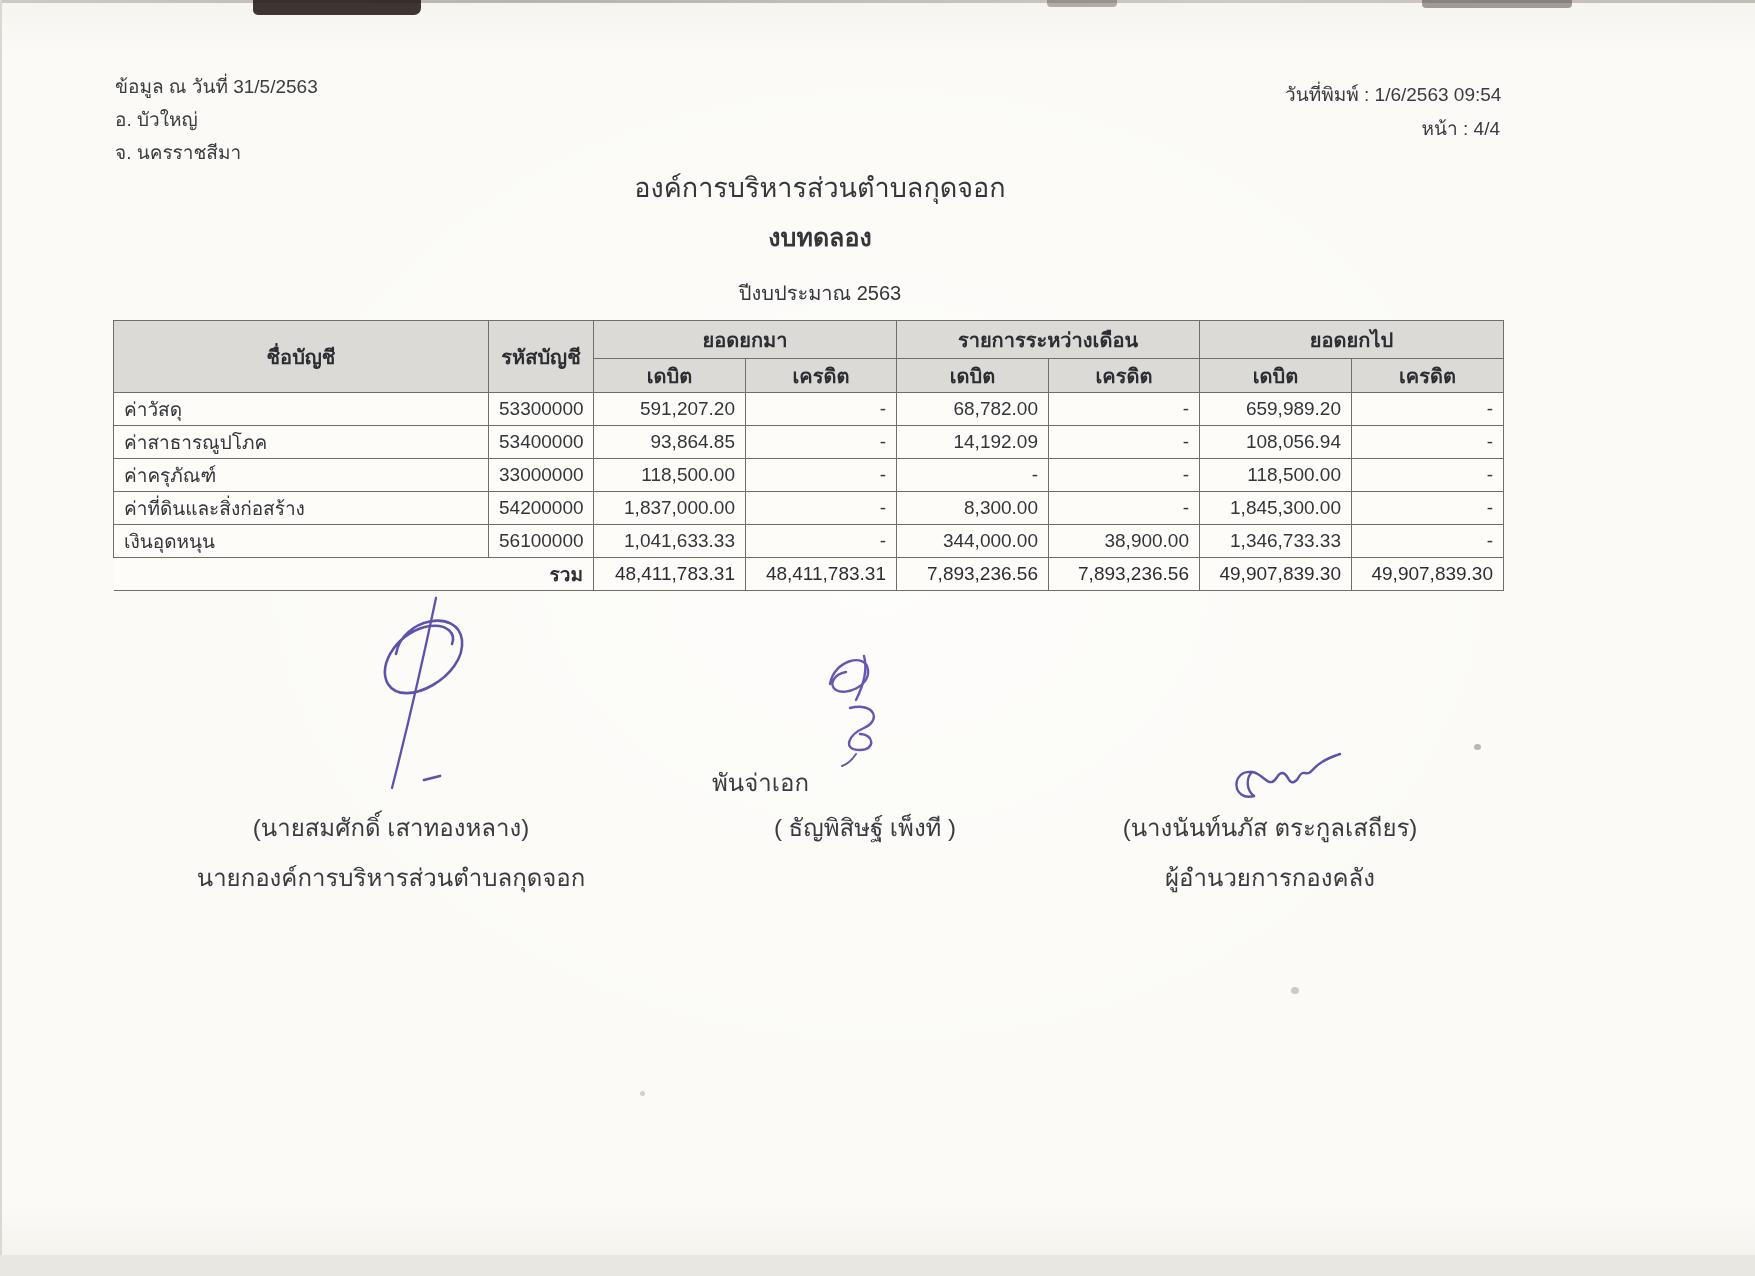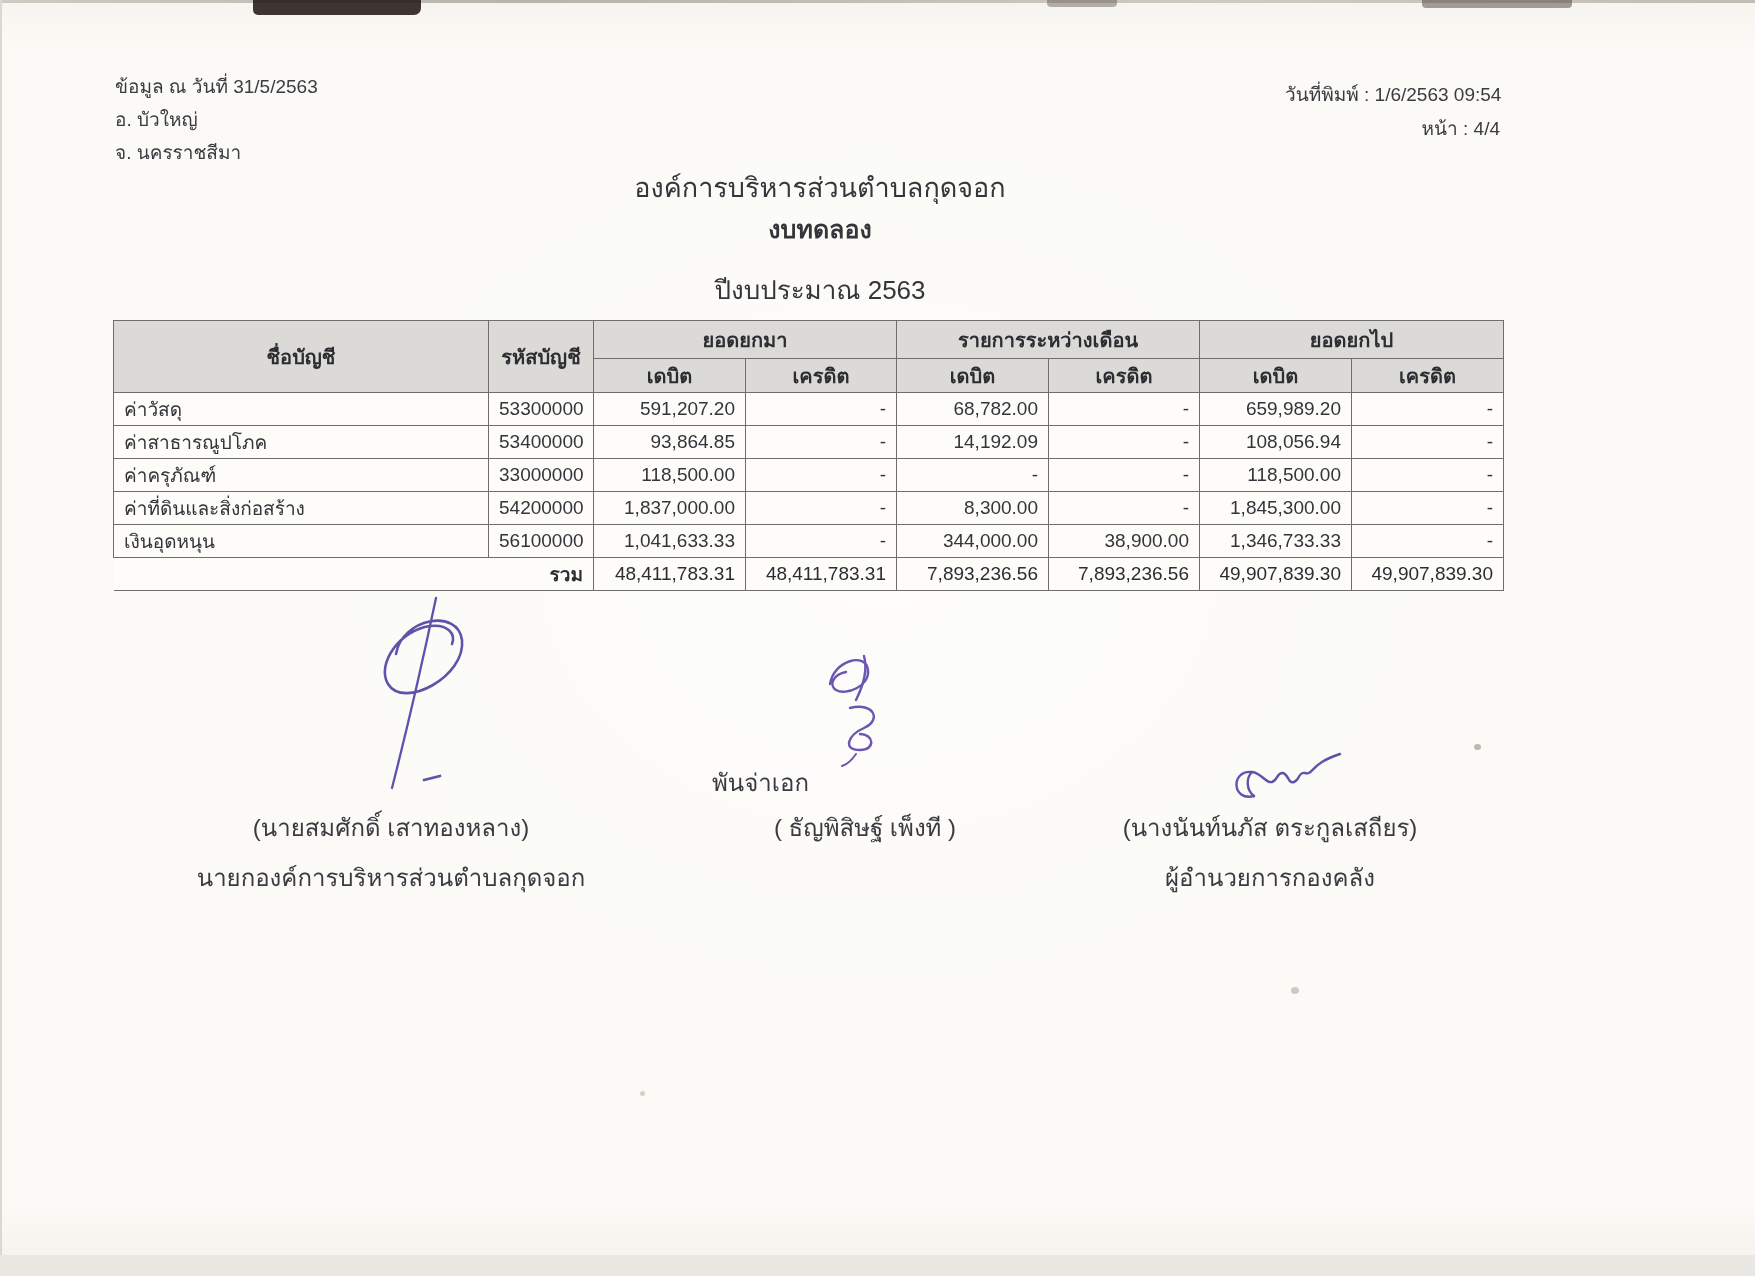--- a/index.html
+++ b/index.html
@@ -23,23 +23,23 @@
   .blob.b2{left:1047px;top:0;width:70px;height:7px;background:#5d544e;opacity:.45;border-radius:0 0 4px 4px;}
   .blob.b3{left:1422px;top:0;width:150px;height:8px;background:#4a423c;opacity:.5;border-radius:0 0 4px 4px;}
   .speck{position:absolute;background:#8d8170;border-radius:50%;opacity:.55;}
 
   .info-left{position:absolute;left:115px;top:70px;font-size:19px;line-height:33px;color:#3b3c42;}
   .info-right{position:absolute;right:253px;top:78px;text-align:right;font-size:19px;line-height:34px;color:#3b3c42;}
   .info-right div{white-space:nowrap;}
   .info-right{right:auto;left:1285px;width:215px;}
 
   .titles{position:absolute;left:0;top:166px;width:1640px;text-align:center;}
-  .titles .t1{font-size:27px;}
+  .titles .t1{font-size:27px;margin-bottom:8px;}
   .titles .t2{font-size:25px;font-weight:bold;margin-bottom:20px;}
-  .titles .t3{font-size:26px;margin-bottom:18px;}
+  .titles .t3{font-size:20px;margin-bottom:18px;}
   .titles .t4{font-size:23px;}
 
   table.trial{
     position:absolute;left:113px;top:320px;
     border-collapse:collapse;table-layout:fixed;
     width:1390px;
     font-size:19px;color:#33353a;border-radius:17px;
   }
   table.trial th, table.trial td{
     border:1px solid #6e6e6c;

